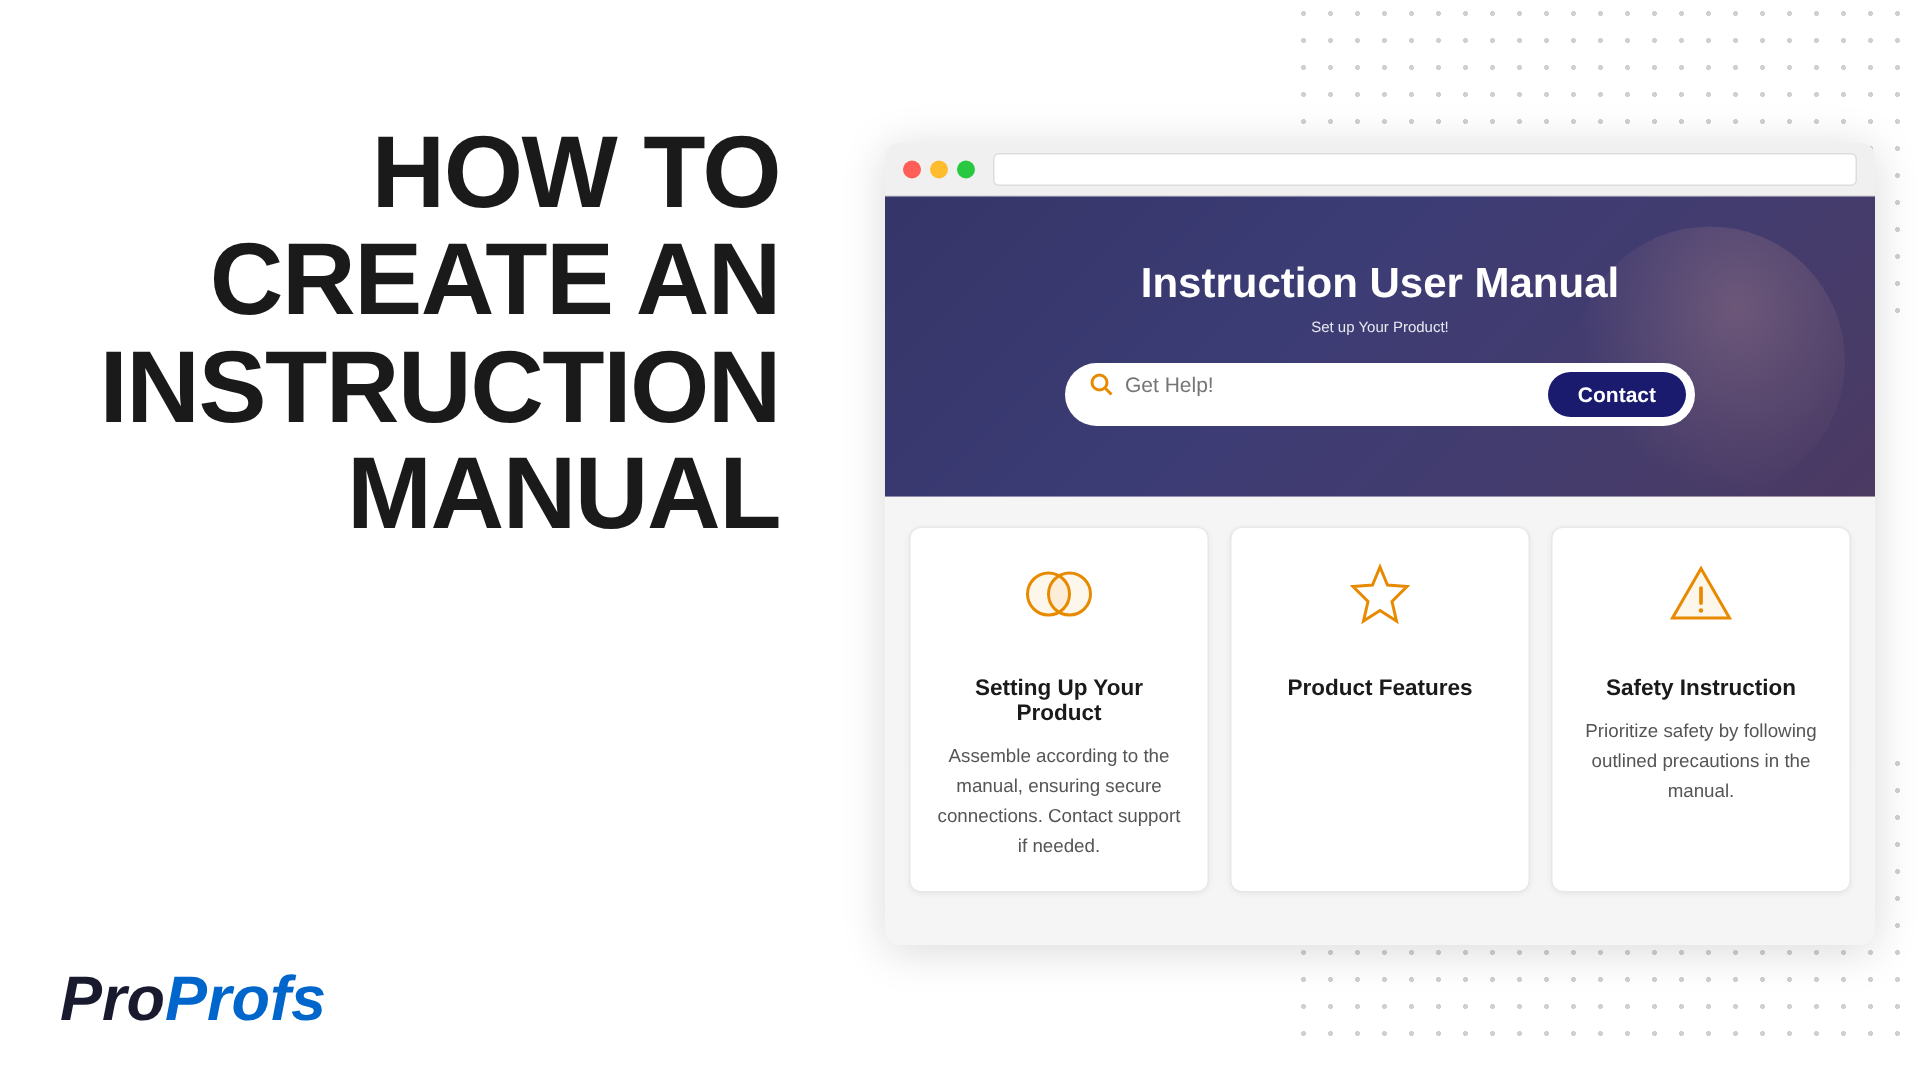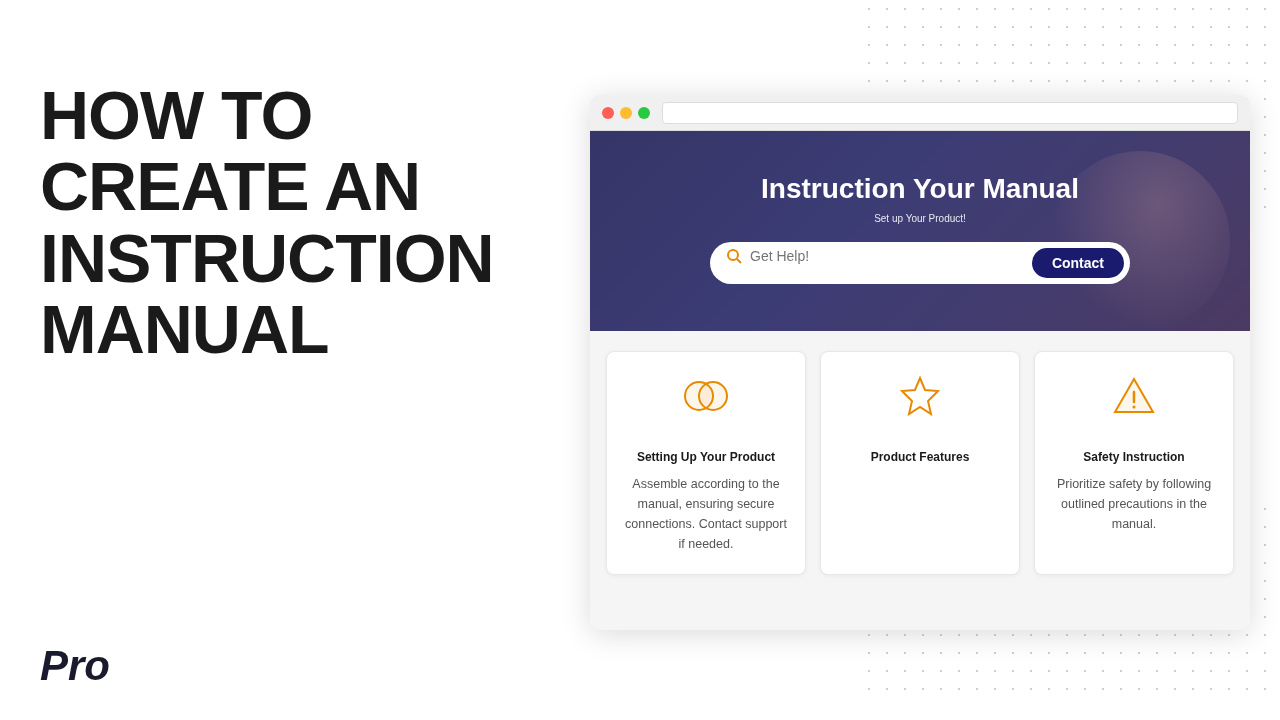--- a/index.html
+++ b/index.html
@@ -46,20 +46,21 @@
       z-index: 1;
     }
 
     .main-title {
       font-size: 68px;
       font-weight: 900;
       color: #1a1a1a;
       line-height: 1.05;
       letter-spacing: -1px;
       text-transform: uppercase;
+      text-align: right;
     }
 
     
     .logo {
       position: absolute;
       bottom: 30px;
       left: 40px;
       z-index: 1;
       display: flex;
       align-items: center;
@@ -233,21 +234,21 @@
 
     .card-icon {
       margin-bottom: 12px;
       display: flex;
       justify-content: center;
       align-items: center;
       height: 44px;
     }
 
     .card-title {
-      font-size: 12px;
+      font-size: 15px;
       font-weight: 700;
       color: #1a1a1a;
       margin-bottom: 10px;
       margin-top: 32px;
     }
 
     .card-desc {
       font-size: 12.5px;
       color: #555;
       line-height: 1.6;
@@ -263,38 +264,39 @@
   <h1 class="main-title">
     <span>HOW TO</span><br>
     <span>CREATE AN</span><br>
     <span>INSTRUCTION</span><br>
     <span>MANUAL</span>
   </h1>
 </div>
 
 <div class="logo">
   <span class="logo-pro">Pro</span>
+    <span class="logo-profs">Profs</span>
 </div>
 
 <div class="browser-window">
 
   <div class="browser-toolbar">
     <div class="browser-dots">
       <div class="dot dot-red"></div>
       <div class="dot dot-yellow"></div>
       <div class="dot dot-green"></div>
     </div>
     <div class="browser-url-bar"></div>
   </div>
 
   <div class="hero-banner">
     <div class="hero-overlay"></div>
     <div class="hero-bg-person"></div>
     <div class="hero-content">
-      <div class="hero-title">Instruction Your Manual</div>
+      <div class="hero-title">Instruction User Manual</div>
       <div class="hero-subtitle">Set up Your Product!</div>
       <div class="search-bar">
         <span class="search-icon-svg">
           <svg width="16" height="16" viewBox="0 0 16 16" fill="none" stroke="#e88a00" stroke-width="2">
             <circle cx="7" cy="7" r="5"></circle>
             <line x1="11" y1="11" x2="15" y2="15"></line>
           </svg>
         </span>
         <input class="search-input" type="text" placeholder="Get Help!" style="">
         <button class="search-button">Contact</button>

